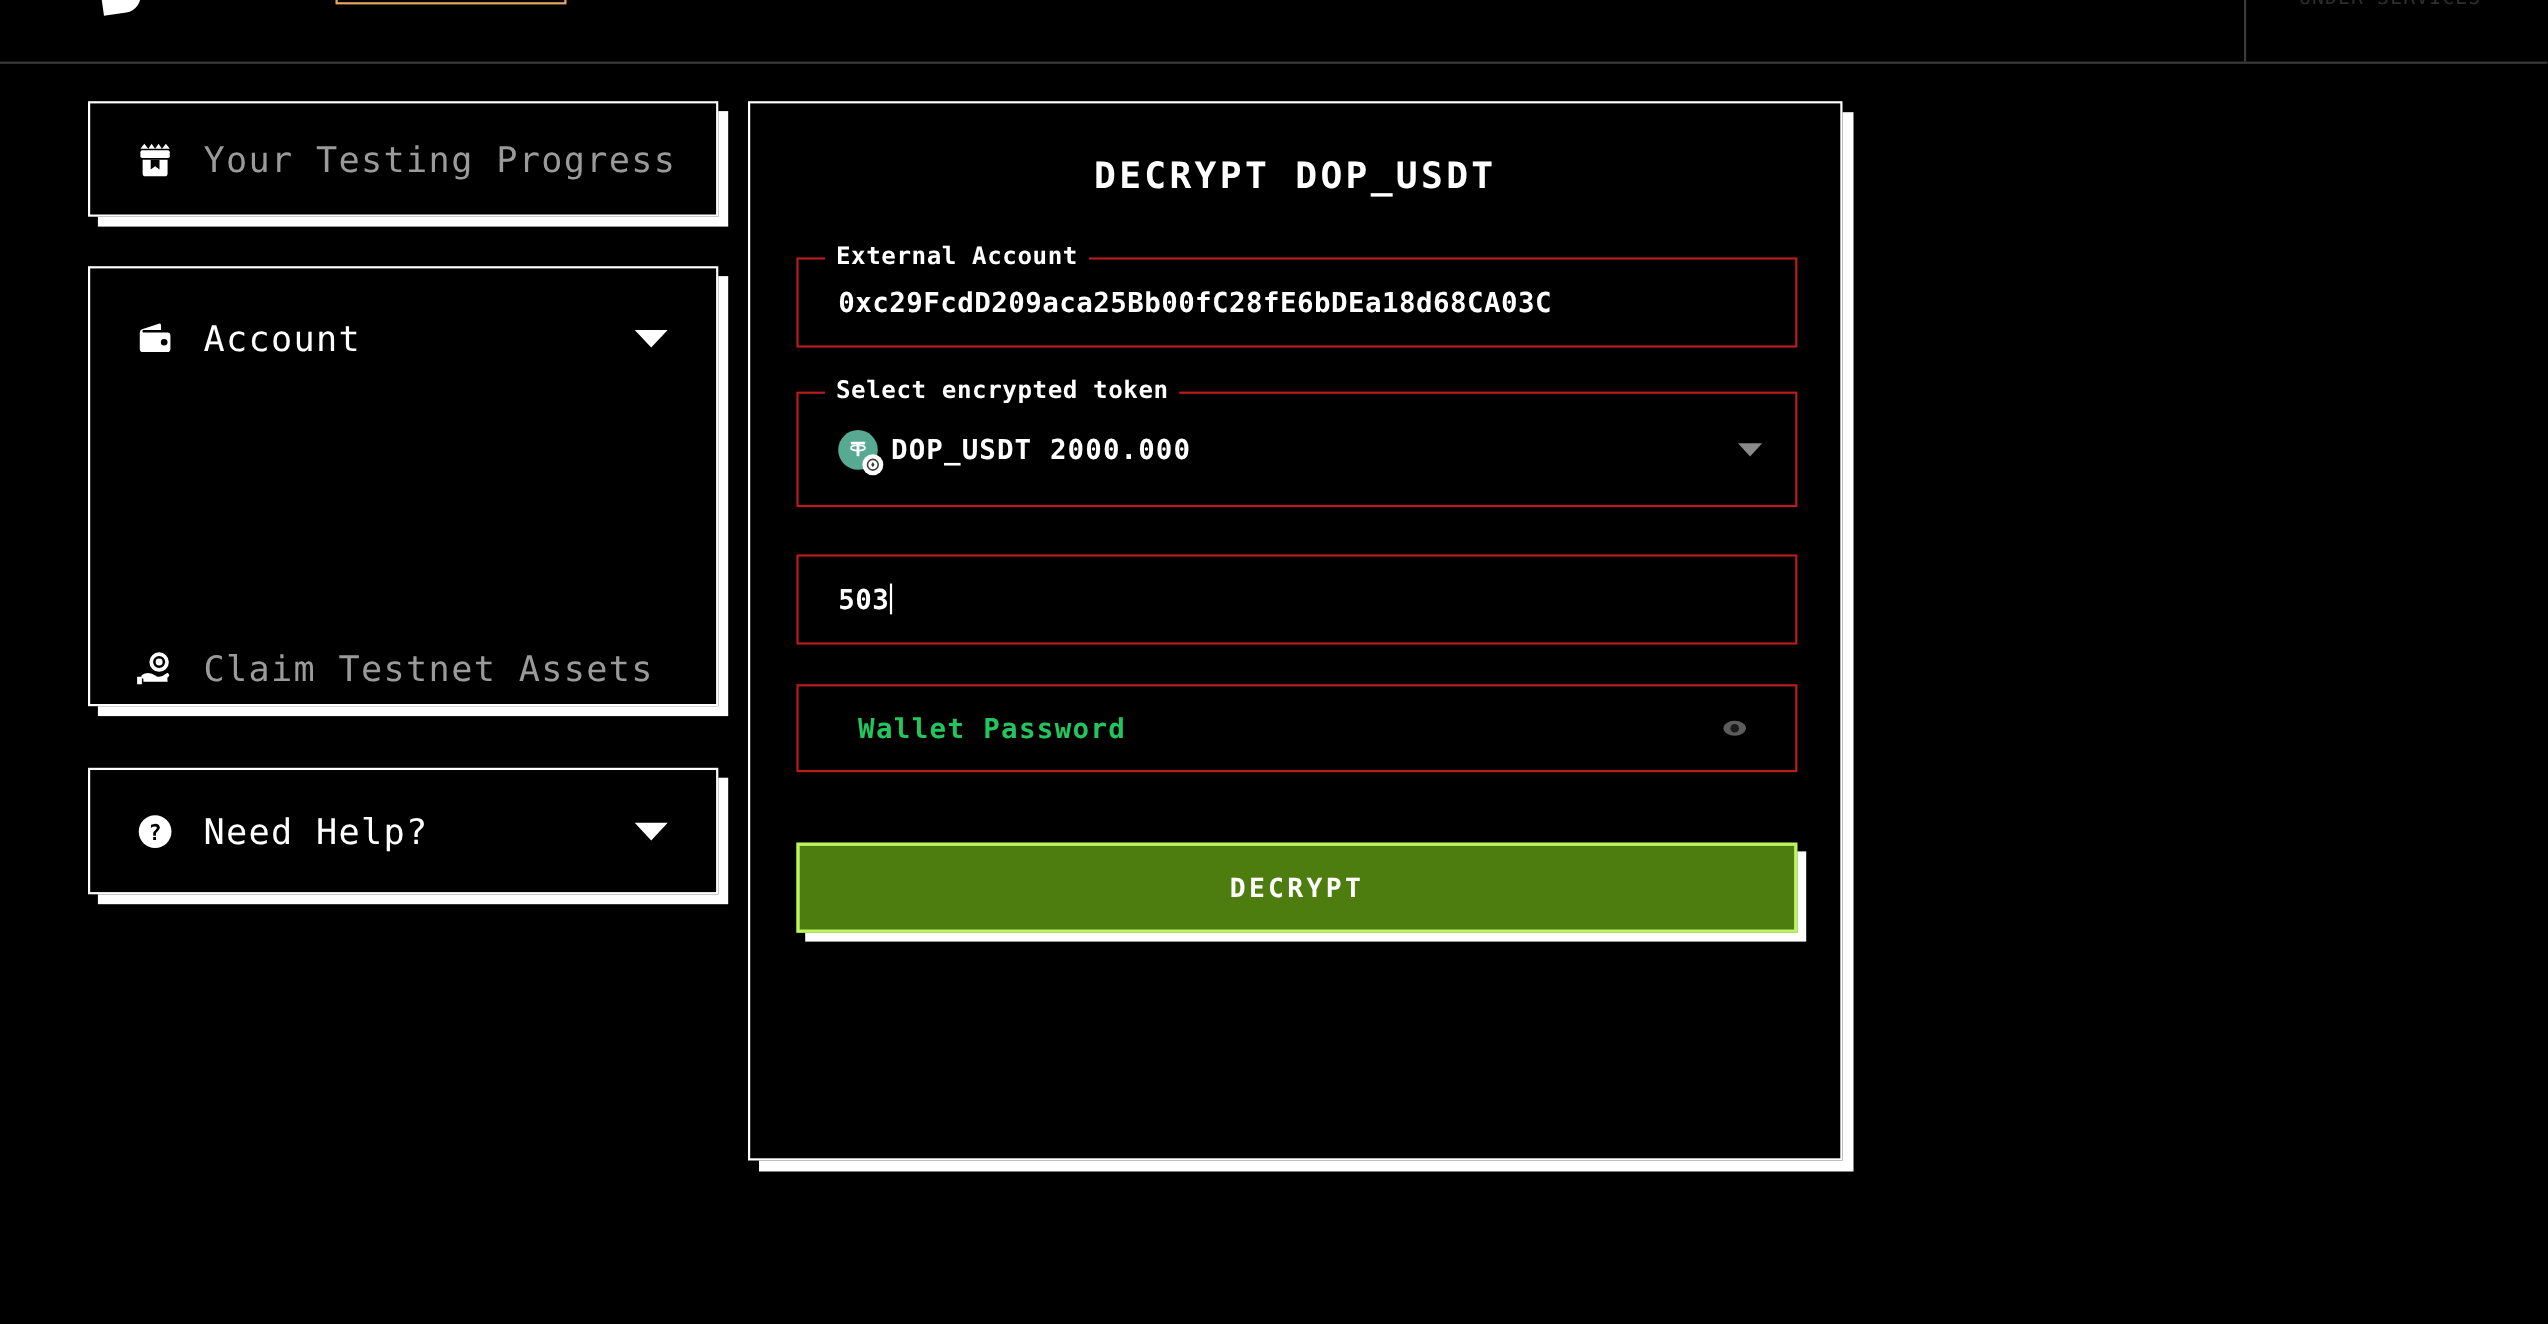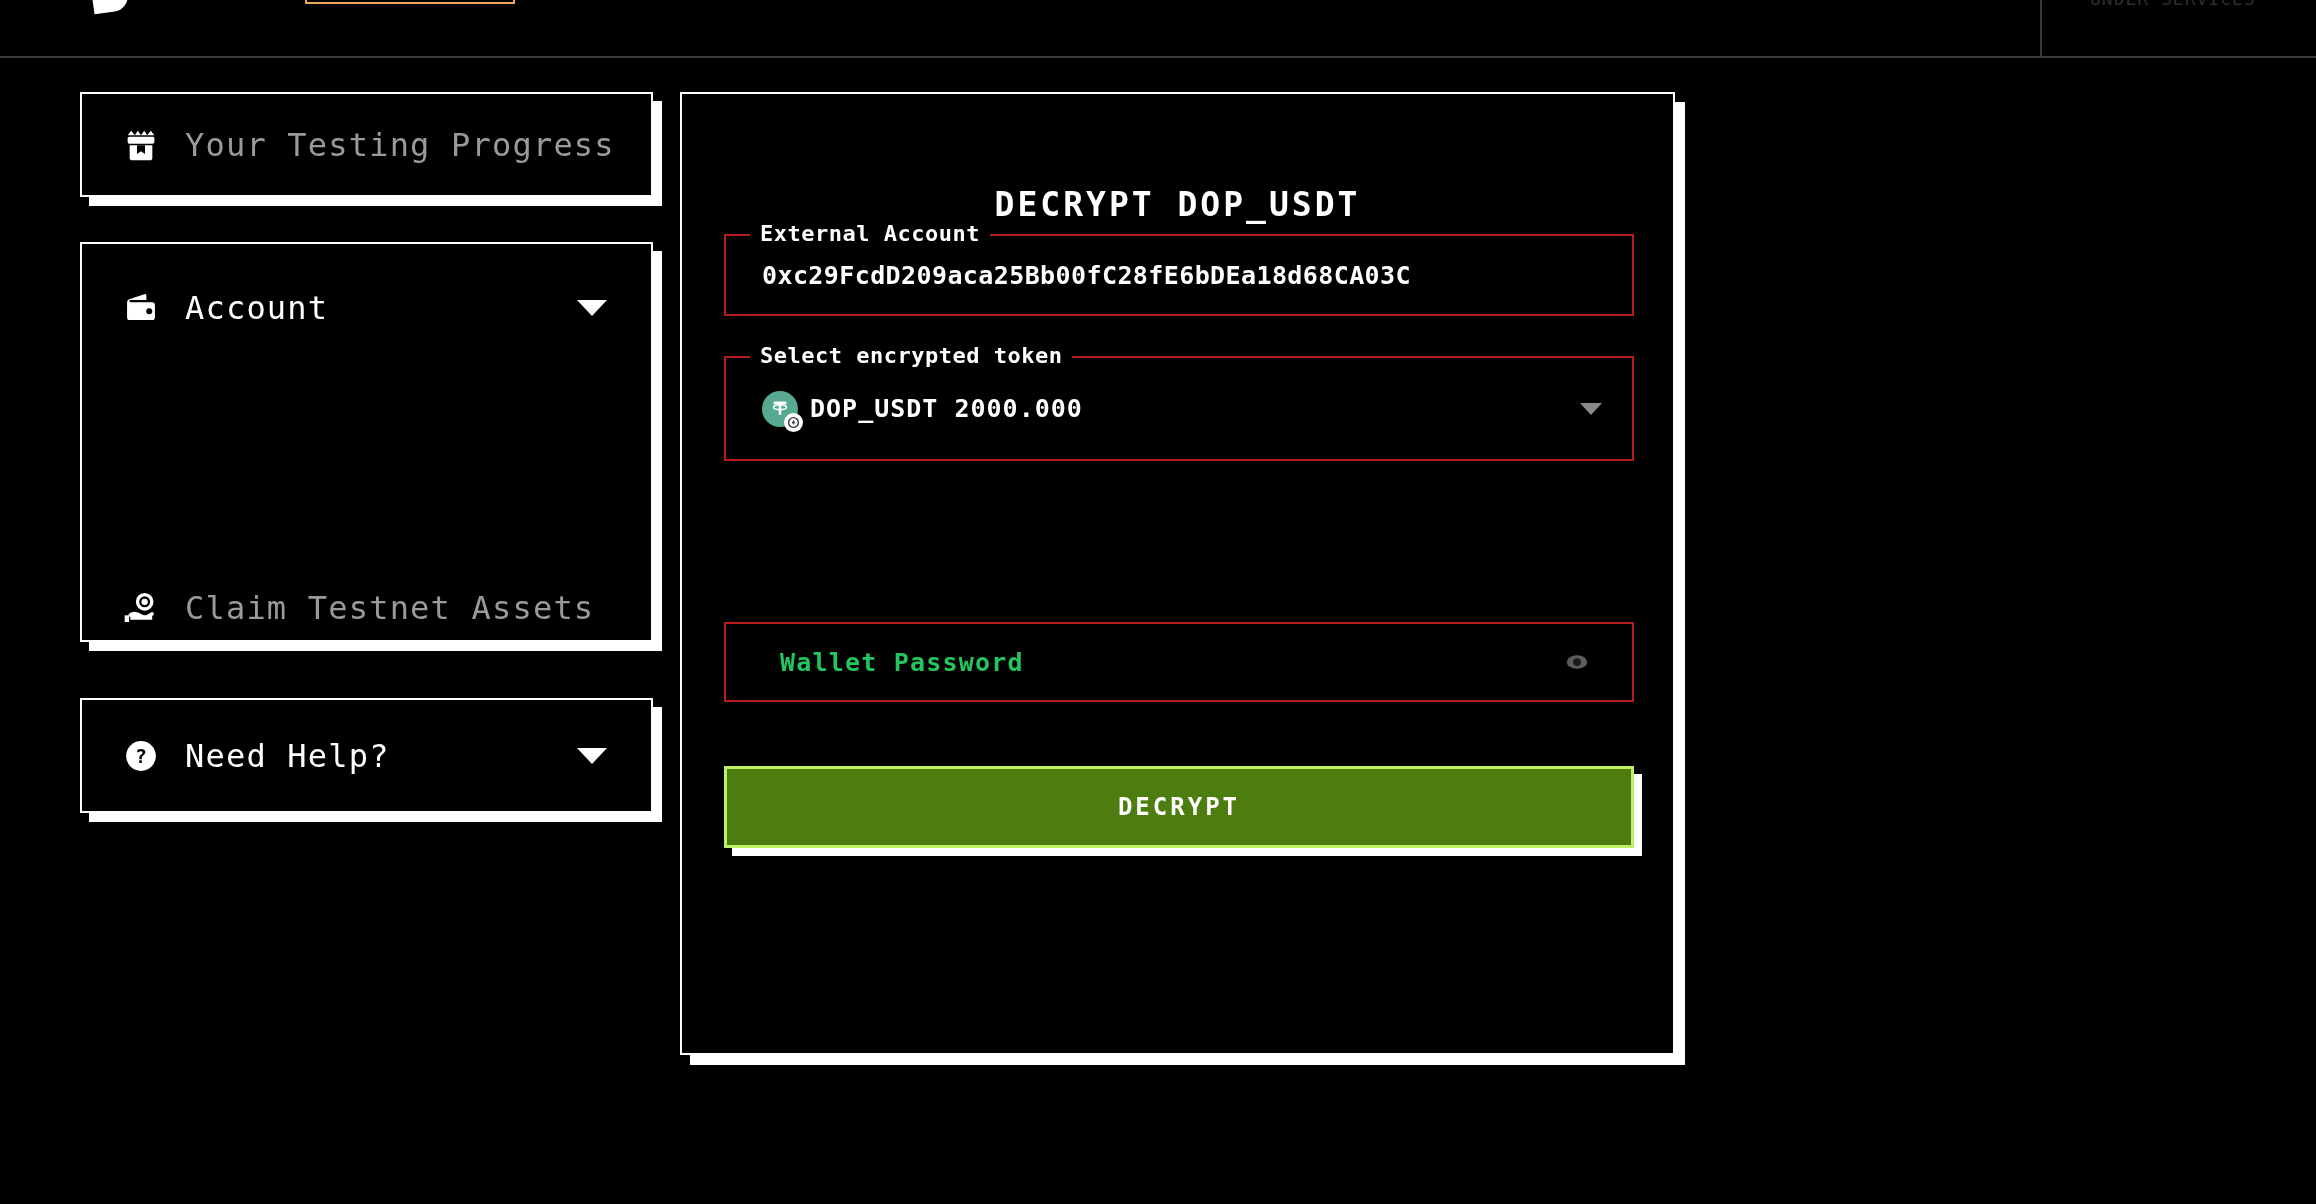--- a/index.html
+++ b/index.html
@@ -76,21 +76,21 @@
   }
 
   
   .main-panel {
     left: 680px; top: 92px; width: 995px; height: 963px;
     box-shadow: 10px 10px 0 0 #ffffff;
   }
   .main-title {
     position: absolute; left: 0; top: 46px; width: 100%;
     text-align: center; color: #ffffff;
-    font-size: 33px; font-weight: bold; letter-spacing: 3px; margin-top: 45px;
+    font-size: 33px; font-weight: bold; letter-spacing: 3px;
   }
 
   
   .field-set {
     position: absolute;
     border: 2px solid #b91c1c;
     background: transparent;
   }
   .field-legend {
     position: absolute; top: -15px; left: 24px;
@@ -257,20 +257,23 @@
               <circle cx="12" cy="12" r="9" fill="none" stroke="#3c3c3c" stroke-width="2.6"></circle>
               <path d="M12 7.5 l2.8 4.4 l-2.8 4.4 l-2.8 -4.4 z" fill="#3c3c3c"></path>
             </svg>
           </span>
         </span>
         <span class="token-text">DOP_USDT 2000.000</span>
       </span>
       <span class="select-caret"></span>
     </div>
 
+    <div class="field-set amount-field">
+      <span class="field-value"><span>503</span><span class="caret-bar"></span></span>
+    </div>
 
     <div class="field-set pass-field">
       <span class="pass-placeholder">Wallet Password</span>
       <span class="eye-btn">
         <svg width="30" height="30" viewBox="0 0 24 24">
           <ellipse cx="12" cy="12" rx="8.2" ry="5.4" fill="#5c5c5c"></ellipse>
           <circle cx="12" cy="12" r="3.1" fill="#1a1a1a"></circle>
         </svg>
       </span>
     </div>

